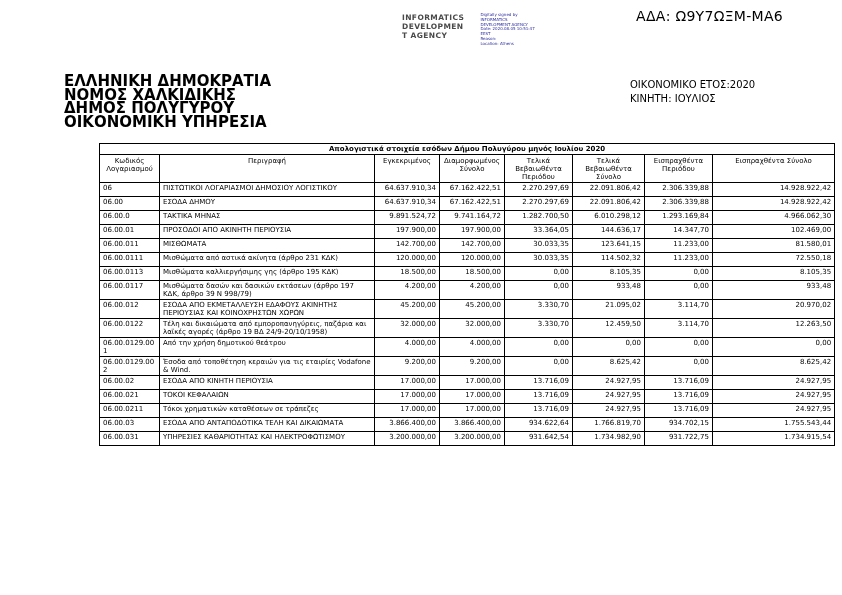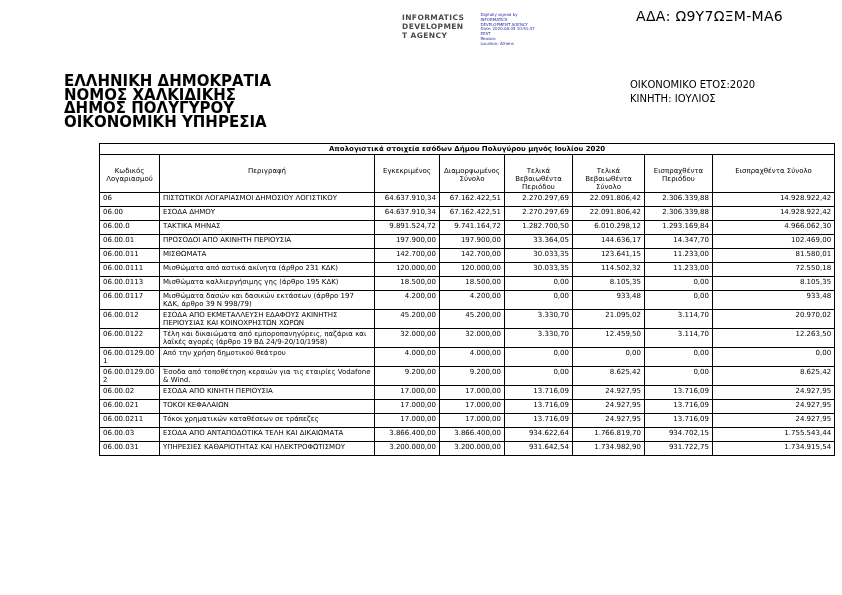--- a/index.html
+++ b/index.html
@@ -15,21 +15,21 @@
   .fiscal { position:absolute; top:78px; left:630px; font-size:10px; line-height:14px; }
   table.report {
     position:absolute; top:143px; left:55px; width:735px;
     border-collapse:collapse; table-layout:fixed;margin-left:44px;
   }
   table.report td, table.report th {
     border:1px solid #000; font-size:7px; padding:1px 3px;
     vertical-align:top; overflow:hidden; word-wrap:break-word;
   }
   .title-cell { font-size:9.5px; font-weight:bold; text-align:center; padding:4px 2px 6px 2px; }
-  table.report th { font-weight:normal; text-align:center; font-size:7px; padding-top:12px; }
+  table.report th { font-weight:normal; text-align:center; font-size:7px; padding-top:2px; }
   td.num { text-align:right; white-space:nowrap; font-size:7px; }
   td.code { font-size:7px; }
   td.desc { font-size:7px; }
   tr.data-row td { height:11px; }
 </style>
 </head>
 <body>
 
 <div class="page">
 

